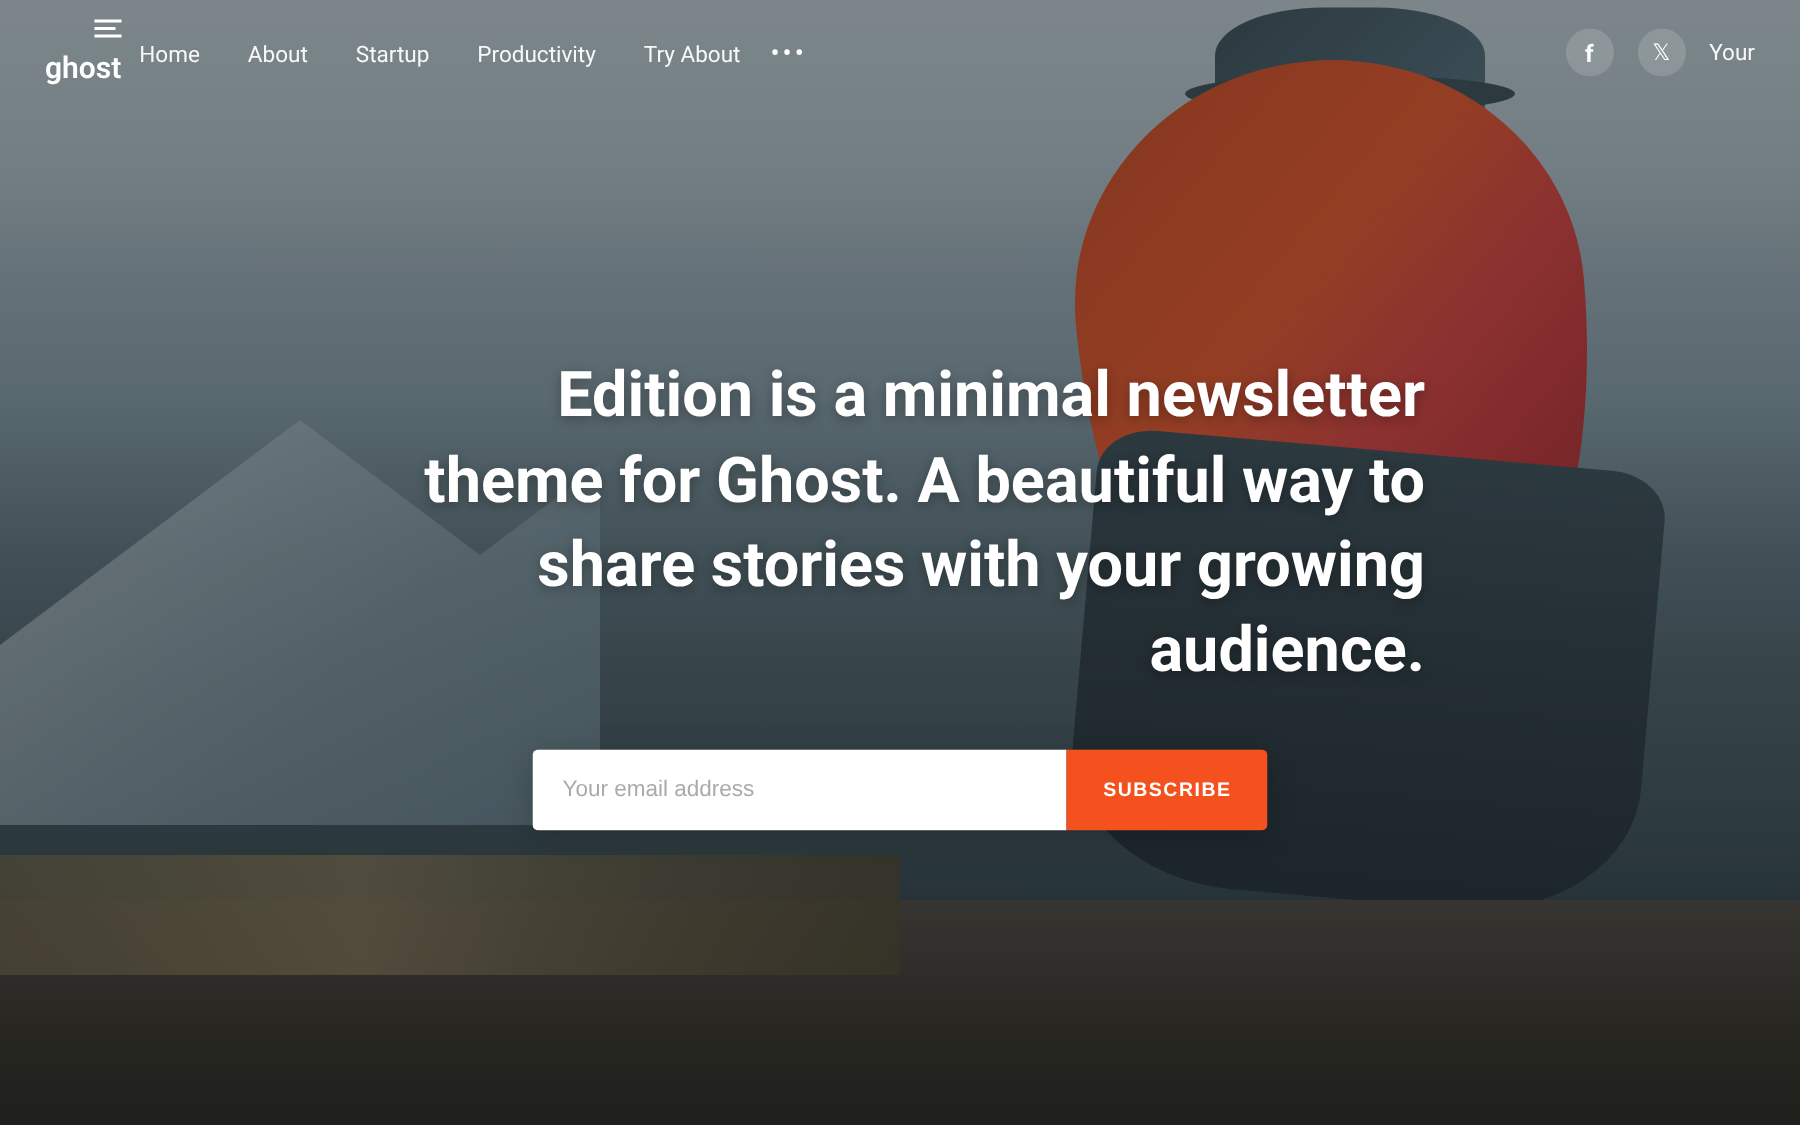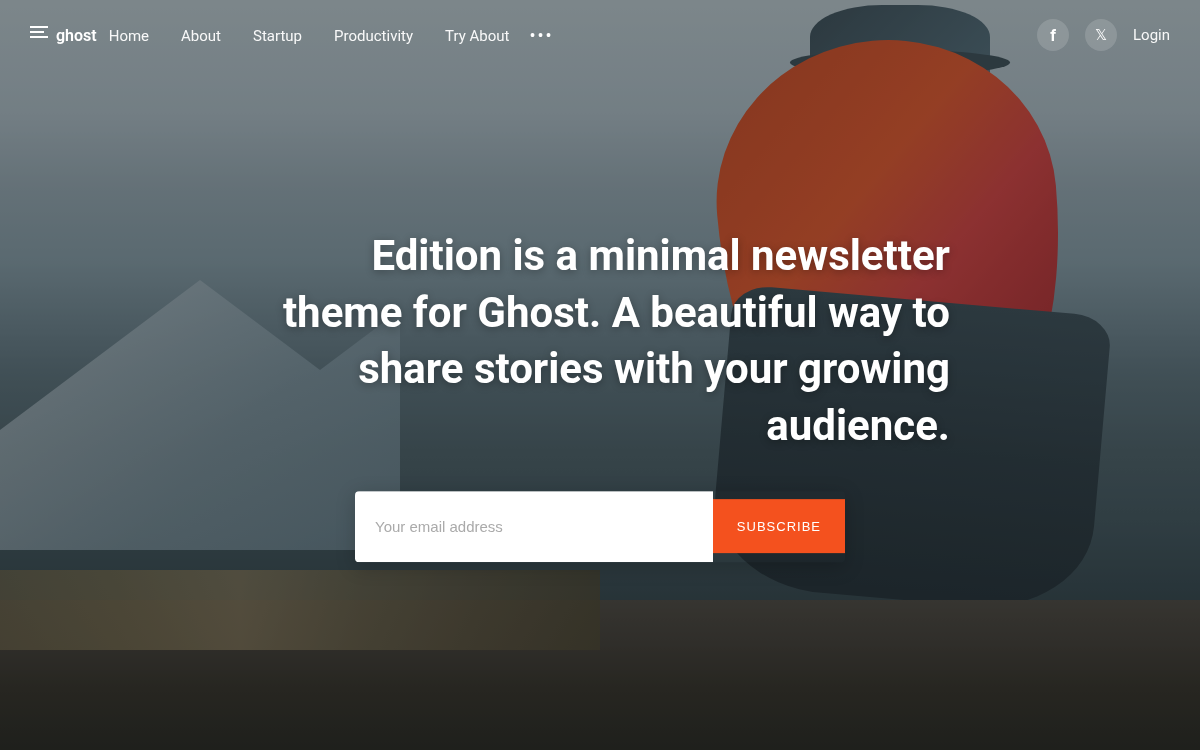--- a/index.html
+++ b/index.html
@@ -174,26 +174,27 @@
       height: 70px;
       display: flex;
       align-items: center;
       justify-content: space-between;
       padding: 0 30px;
       z-index: 10;
     }
 
     .nav-logo {
       display: flex;
-      align-items: flex-start;
+      align-items: flex-end;
       gap: 8px;
       color: white;
-      font-size: 16px;
+      font-size: 20px;
       font-weight: 600;
       text-decoration: none;
+      flex-direction: column;
     }
 
     .logo-icon {
       display: flex;
       flex-direction: column;
       gap: 3px;
     }
 
     .logo-icon span {
       display: block;
@@ -287,40 +288,40 @@
       align-items: center;
       max-width: 490px;
       margin: 0 auto;
       border-radius: 4px;
       overflow: hidden;
       box-shadow: 0 4px 20px rgba(0,0,0,0.2);
     }
 
     .email-input {
       flex: 1;
-      height: 71px;
+      height: 54px;
       padding: 16px 20px;
       font-size: 15px;
       border: none;
       outline: none;
       background: white;
       color: #be185d;
     }
 
     .email-input::placeholder {
       color: #aaa;
     }
 
     .subscribe-btn {
       height: 54px;
       padding: 0 24px;
       background: #f4511e;
       color: white;
       font-size: 13px;
-      font-weight: 400;
+      font-weight: 700;
       letter-spacing: 1px;
       border: none;
       cursor: pointer;
       white-space: nowrap;
       text-transform: uppercase;
       transition: background 0.2s;
     }
 
     
     .twitter-bird {
@@ -386,21 +387,21 @@
       </li>
     </ul>
 
     <div class="nav-right">
       <div class="nav-social-icon">
         <span class="facebook-icon">f</span>
       </div>
       <div class="nav-social-icon">
         <span class="twitter-bird">𝕏</span>
       </div>
-      <a href="#" class="nav-login">Login</a>
+      <a href="#" class="nav-login">Your</a>
     </div>
   </nav>
 
   <div class="hero-content">
     <h1 class="hero-title">Edition is a minimal newsletter theme for Ghost. A beautiful way to share stories with your growing audience.</h1>
 
     <form class="subscribe-form">
       <input type="email" class="email-input" placeholder="Your email address" style="">
       <button type="submit" class="subscribe-btn">SUBSCRIBE</button>
     </form>

